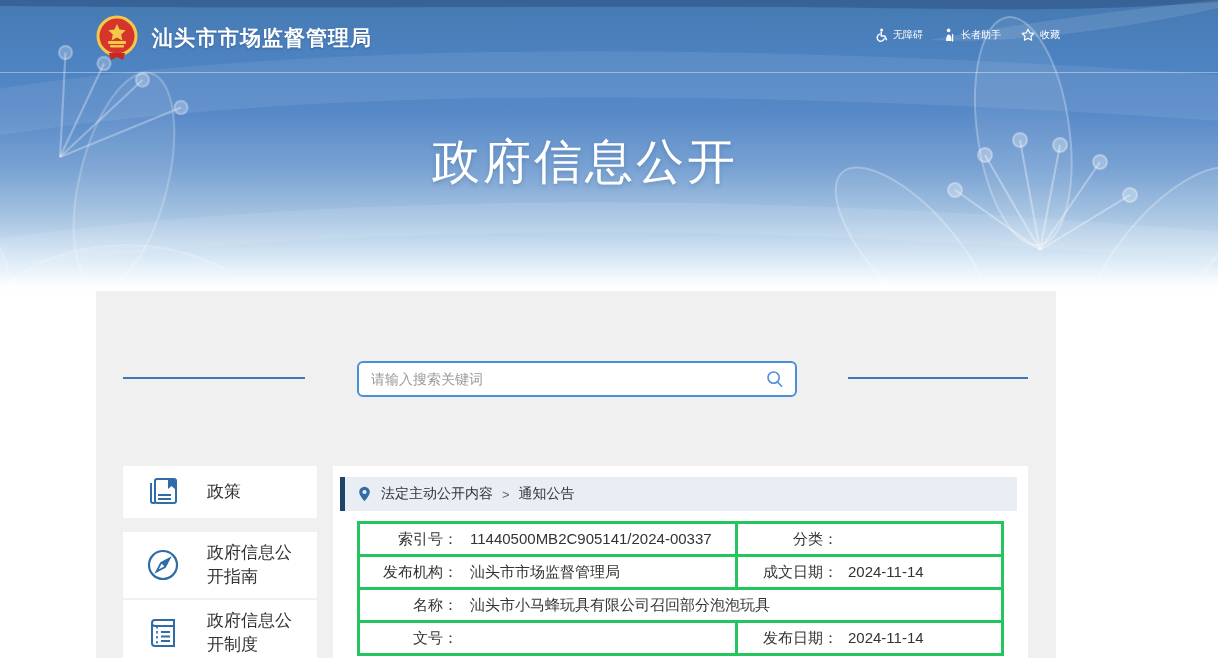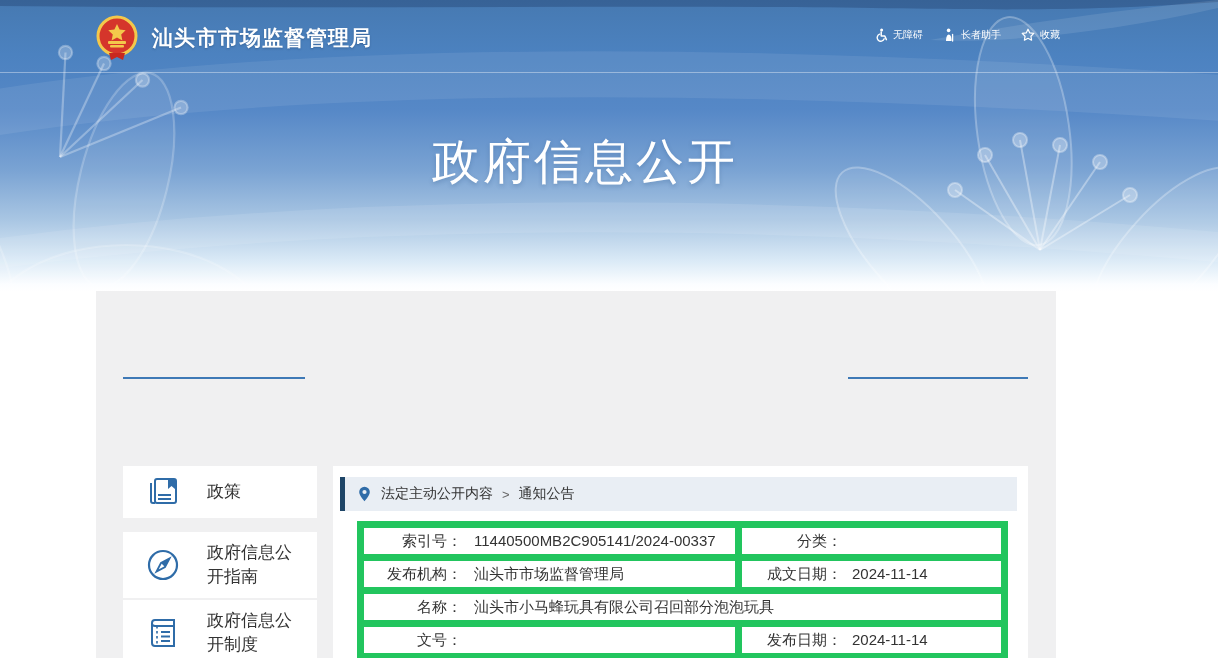--- a/index.html
+++ b/index.html
@@ -58,21 +58,21 @@
   .crumb { position:absolute; left:7px; top:11px; width:677px; height:34px;
     background:#e9eef4; border-left:5px solid #1e4567;
     display:flex; align-items:center; font-size:14px; color:#333; }
   .crumb .pin { margin:0 10px 0 13px; display:flex; }
   .crumb .sep { margin:0 9px; color:#666; font-size:13px; }
   .crumb-link { cursor:pointer; }
 
   
   table.meta { position:absolute; left:24px; top:55px; width:644px;
     border-collapse:collapse; table-layout:fixed; background:#fff; }
-  table.meta td { border:7px solid #22c55e; height:33px; font-size:15px; color:#333;
+  table.meta td { border:3px solid #22c55e; height:33px; font-size:15px; color:#333;
     padding:0; background:#fff; white-space:nowrap; overflow:hidden; }
   td.c1 { width:378px; }
   td.c2 { width:266px; }
   .lbl  { display:inline-block; width:98px; text-align:right; }
   .val  { margin-left:12px; }
   .lbl2 { display:inline-block; width:100px; text-align:right; }
   .val2 { margin-left:10px; }
 </style>
 </head>
 <body>
@@ -167,20 +167,29 @@
     </div>
 
     <div class="page-title">政府信息公开</div>
   </div>
 
   <div class="card">
 
     <div class="dec-line l"></div>
     <div class="dec-line r"></div>
 
+    <div class="search-box">
+      <input type="text" placeholder="请输入搜索关键词" style="">
+      <button class="search-btn">
+        <svg width="20" height="20" viewBox="0 0 20 20">
+          <circle cx="8.6" cy="8.6" r="5.6" fill="none" stroke="#4a90d9" stroke-width="1.6"></circle>
+          <line x1="12.8" y1="13.2" x2="16.6" y2="17.2" stroke="#4a90d9" stroke-width="1.6" stroke-linecap="round"></line>
+        </svg>
+      </button>
+    </div>
 
     <div class="side-item si-1">
       <span class="ic">
         <svg width="34" height="34" viewBox="0 0 34 34" fill="none" stroke="#2f6ca8" stroke-width="2">
           <rect x="8" y="4" width="21" height="24" rx="2"></rect>
           <path d="M8 28 h-2 a2 2 0 0 1 -2 -2 V8"></path>
           <path d="M21 4 v10 l3.5-3 3.5 3 V4" fill="#2f6ca8" stroke="none"></path>
           <line x1="11" y1="20" x2="24" y2="20"></line>
           <line x1="11" y1="24" x2="24" y2="24"></line>
         </svg>

